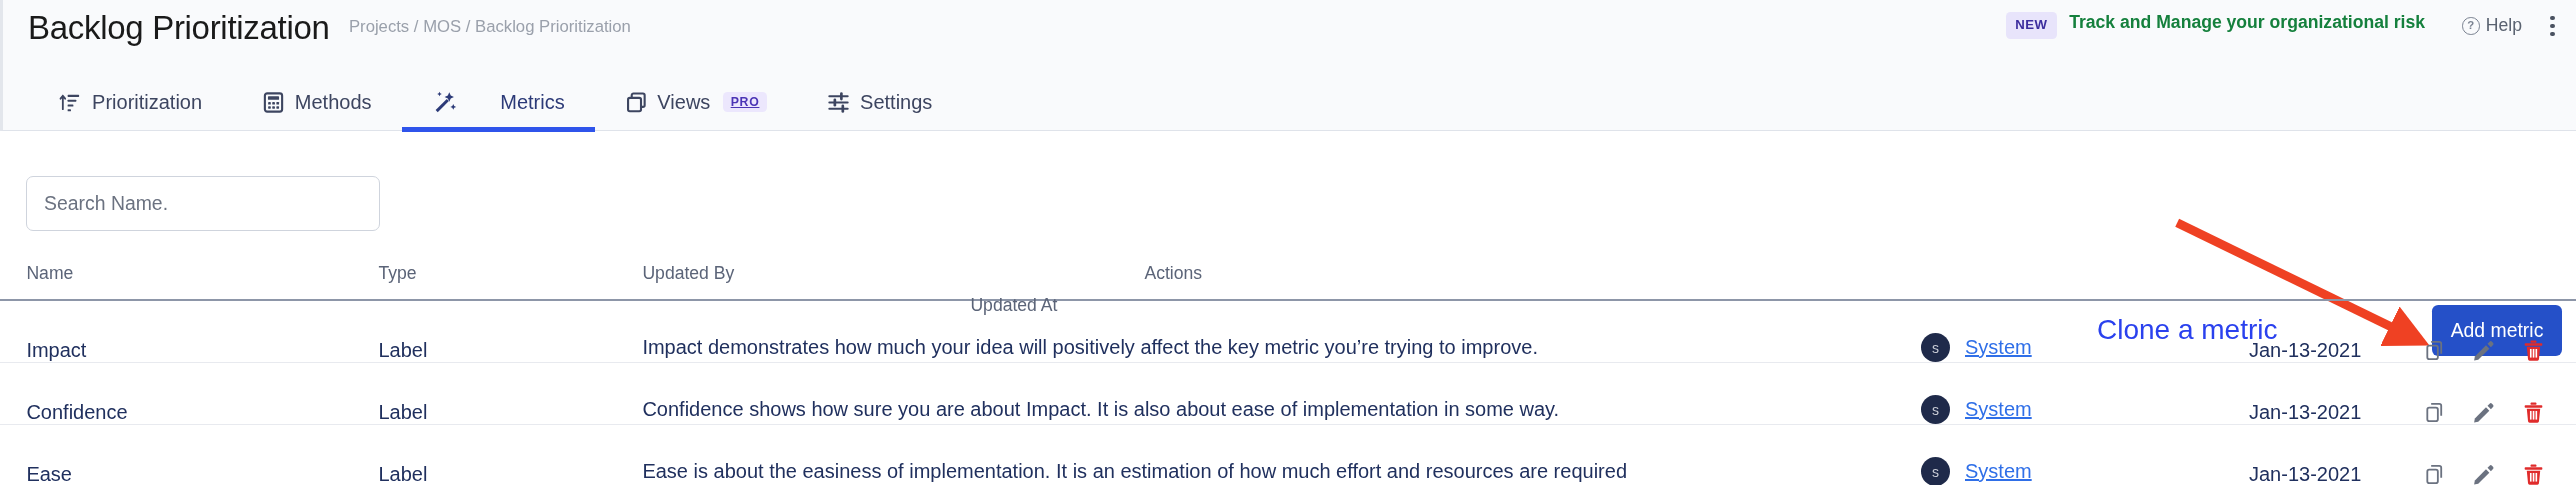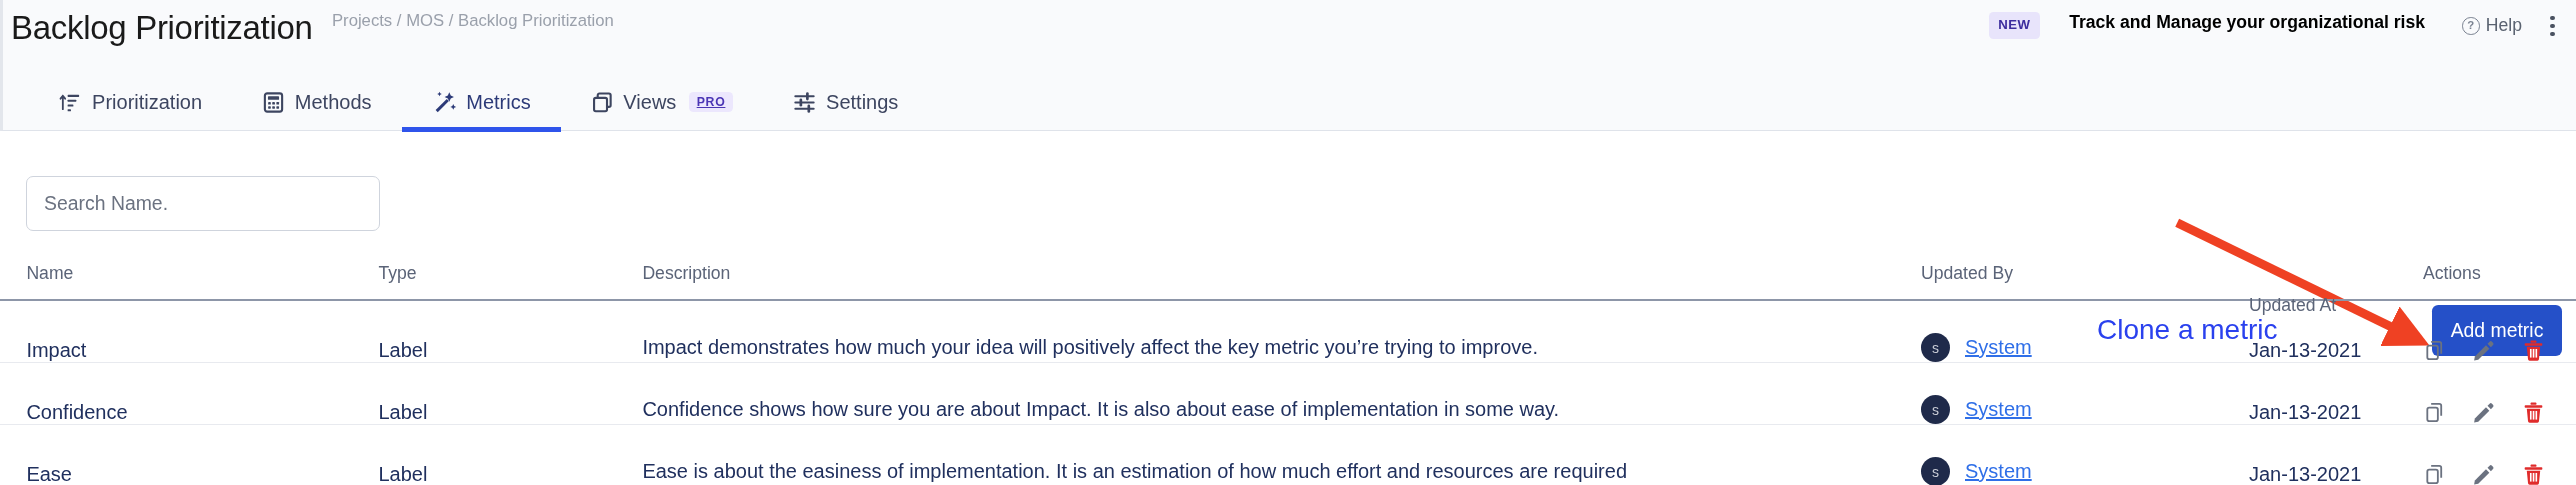--- a/index.html
+++ b/index.html
@@ -18,43 +18,43 @@
 
   
   .header {
     position: absolute; left: 0; top: 0;
     width: 2576px; height: 74px;
     background: #f9fafc;
     border-left: 3.5px solid #e3e6ec;
     display: flex; align-items: flex-start;
   }
   .header-left {
-    display: flex; align-items: flex-start;
-    padding-left: 8px; padding-top: 10.6px;
+    display: flex; align-items: center;
+    padding-left: 25px; padding-top: 10.6px;
   }
   .page-title {
     font-size: 33px; font-weight: 400; color: #1a1a1a;
     letter-spacing: -0.3px; line-height: 1;
   }
   .breadcrumb {
     font-size: 16.7px; color: #9aa0ab; margin-left: 19.4px;
     white-space: nowrap;
   }
   .header-right {
     position: absolute; right: 16px; top: 12.3px;
     display: flex; 
   }
   .new-badge {
     background: #e8e4fb; color: #3d2e9e;
     font-size: 13.2px; font-weight: 700; letter-spacing: 0.5px;
     padding: 4.4px 9.7px 3.5px; border-radius: 4.4px;
   }
   .promo-text {
-    font-size: 17.6px; font-weight: 700; color: #000000;
-    margin-left: 29px; white-space: nowrap;
+    font-size: 17.6px; font-weight: 700; color: #15803d;
+    margin-left: 12px; white-space: nowrap;
   }
   .help-link {
     display: flex; align-items: center; margin-left: 37px;
     font-size: 17.6px; color: #5a6270;
   }
   .help-circle {
     width: 17.6px; height: 17.6px; border: 1.8px solid #7b8392;
     border-radius: 50%; display: inline-flex;
     align-items: center; justify-content: center;
     font-size: 11.4px; font-weight: 700; color: #7b8392;
@@ -76,21 +76,21 @@
     display: flex; align-items: stretch;
     padding-left: 26.4px;
   }
   .tab {
     display: flex; align-items: center; justify-content: center;
     padding: 0 30px; position: relative; cursor: pointer;
     color: #3d4560; font-size: 20px;
     min-width: 132px;
   }
   .tab .ticon { display: inline-flex; margin-right: 9.7px; align-items: center; }
-  .tab.active { color: #2c3a78; font-weight: 400; }
+  .tab.active { color: #2c3a78; font-weight: 400; gap: 34px; }
   .tab.active::after {
     content: ""; position: absolute; left: 0; right: 0; bottom: -1.8px;
     height: 4.4px; background: #2f54eb;
   }
   .pro-badge {
     background: #ece7fd; color: #4b35b5;
     font-size: 12.3px; font-weight: 700; letter-spacing: 0.7px;
     padding: 3.5px 8px 2.6px; border-radius: 4.4px; margin-left: 12.3px; text-decoration: underline;
   }
 
@@ -272,21 +272,20 @@
       </marker>
     </defs>
     <line x1="2473" y1="253" x2="2738" y2="382" stroke="#ef4123" stroke-width="10" marker-end="url(#ahead)"></line>
   </svg>
 
   <div class="table">
 
     <div class="trow thead">
       <div class="cell c-name">Name</div>
       <div class="cell c-type">Type</div>
-      <div class="cell c-desc">Description</div>
       <div class="cell c-updby">Updated By</div>
       <div class="cell c-updat">Updated At</div>
       <div class="cell c-actions">Actions</div>
     </div>
 
     <div class="trow">
       <div class="cell c-name">Impact</div>
       <div class="cell c-type">Label</div>
       <div class="cell c-desc desc-wrap">Impact demonstrates how much your idea will positively affect the key metric you’re trying to improve.</div>
       <div class="cell c-updby">

